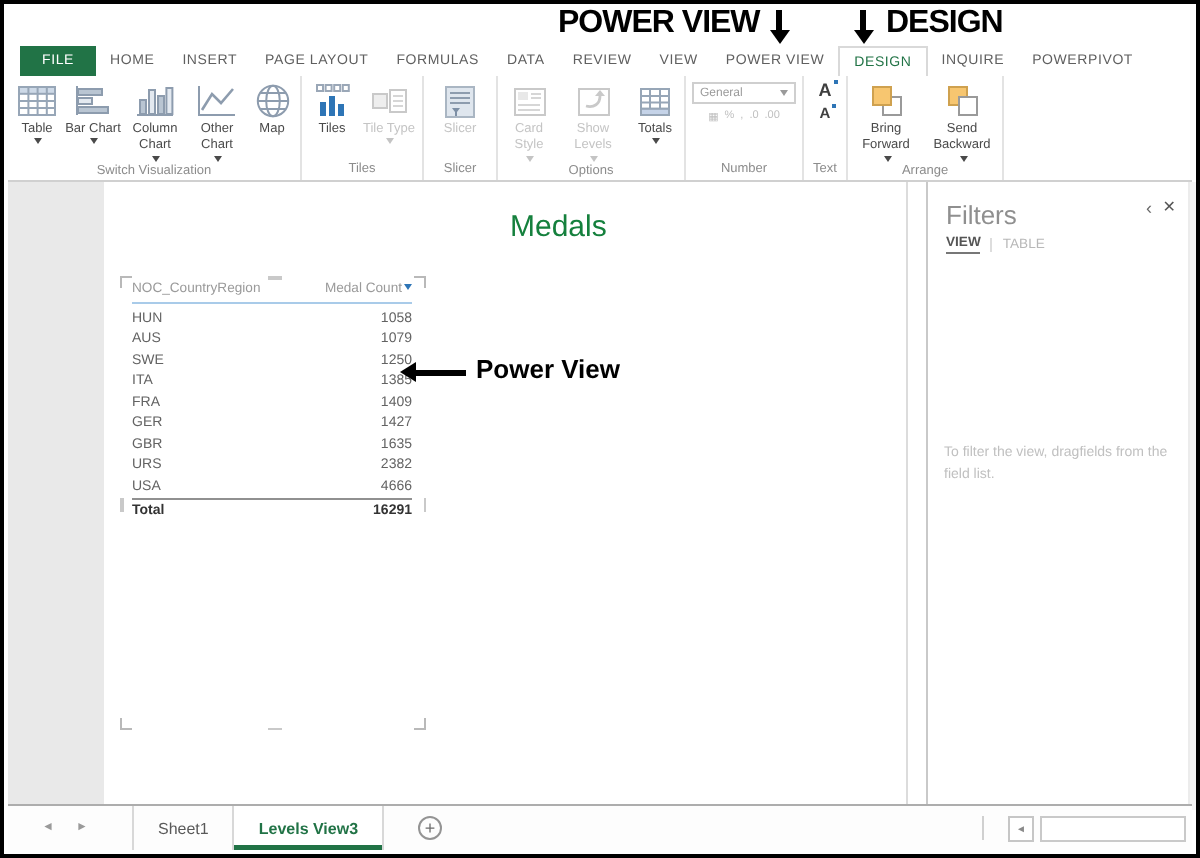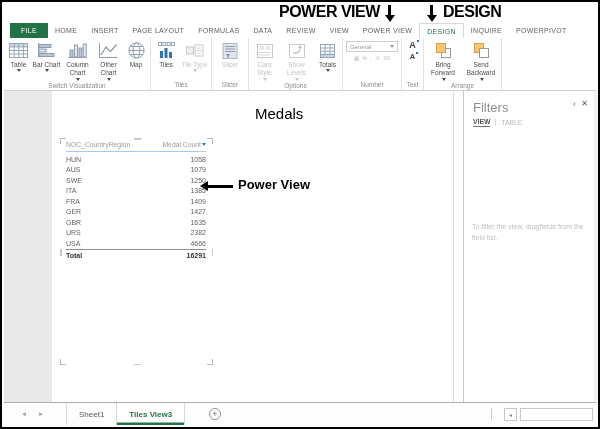--- a/index.html
+++ b/index.html
@@ -55,21 +55,21 @@
   .arr-icon { position:relative; width:17px; height:15px; }
   .arr-icon .sq { position:absolute; width:10px; height:10px; }
   .bring .front { left:1px; top:0; background:#f7c670; border:1px solid #cfa14f; z-index:2; }
   .bring .back { right:1px; bottom:0; border:1px solid #9a9a9a; background:#fff; }
   .send .back { left:1px; top:0; background:#f7c670; border:1px solid #cfa14f; }
   .send .front { right:1px; bottom:0; background:#fff; border:1px solid #9a9a9a; z-index:2; }
 
   
   #gray-strip { position:absolute; left:2px; top:89px; width:48px; height:314px; background:#e9e9e9; }
   #canvas { position:absolute; left:50px; top:89px; width:402px; height:314px; background:#fff; border-right:1px solid #dcdcdc; }
-  #pv-title { position:absolute; left:253px; top:103px; font-size:15px; color:#000000; }
+  #pv-title { position:absolute; left:253px; top:103px; font-size:15px; color:#15803d; }
 
   #viz { position:absolute; left:58px; top:136px; width:153px; height:227px; }
   .hdl { position:absolute; width:6px; height:6px; border:0 solid #b9b9b9; }
   .hdl.tl{left:0;top:0;border-left-width:1px;border-top-width:1px}
   .hdl.tr{right:0;top:0;border-right-width:1px;border-top-width:1px}
   .hdl.bl{left:0;bottom:0;border-left-width:1px;border-bottom-width:1px}
   .hdl.br{right:0;bottom:0;border-right-width:1px;border-bottom-width:1px}
   .mid { position:absolute; background:#c9c9c9; }
   .mid.mt{left:50%;top:0;width:7px;height:1.5px;margin-left:-3px}
   .mid.mb{left:50%;bottom:0;width:7px;height:1.5px;margin-left:-3px}
@@ -413,21 +413,21 @@
     </div>
     <div class="f-hint">To filter the view, dragfields from the field list.</div>
     <div class="f-scroll"></div>
   </div>
 
   <div id="sheetbar">
     <span class="nav" id="nav-l">◄</span>
     <span class="nav" id="nav-r">►</span>
     <div class="stabs">
       <div class="stab">Sheet1</div>
-      <div class="stab active">Tiles View3</div>
+      <div class="stab active">Levels View3</div>
     </div>
     <div class="add-sheet">+</div>
     <div class="sb-sep"></div>
     <div class="sb-btn">◄</div>
     <div class="sb-track"></div>
   </div>
 
 </div>
 
 </body></html>

